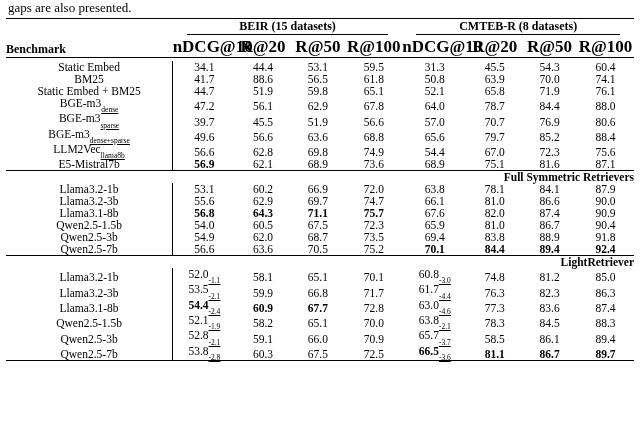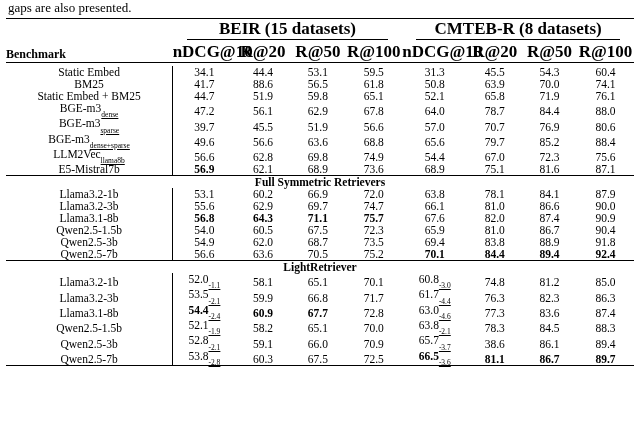--- a/index.html
+++ b/index.html
@@ -36,21 +36,21 @@
     padding: 0;
     vertical-align: bottom;
   }
   .rule-top td { border-top: 1.6px solid #000; }
   .rule-mid td { border-top: 0.9px solid #000; }
   .rule-bot td { border-top: 1.6px solid #000; }
 
   .hdr-group {
     text-align: center;
     font-weight: bold;
-    font-size: 17px;
+    font-size: 12px;
     padding: 3px 0 2px 0;
   }
   .grouprule-cell { padding: 0; height: 3px; }
   .grouprule {
     border-top: 0.9px solid #000;
     height: 0;
     margin: 0 14px 2px 14px;
   }
   .hdr-sub {
     font-weight: bold;
@@ -82,21 +82,21 @@
   .sub {
     font-size: 7.5px;
     vertical-align: sub;
     position: relative;
     top: 2px;
     text-decoration: underline;
   }
   .sectionrow td {
     font-weight: bold;
     font-size: 11.5px;
-    text-align: center;
+    text-align: right;
     padding: 2.5px 0 2.5px 3px;
   }
   .vline { border-left: 0.9px solid #000; margin-top: 42px; }
   .spacer-row td { height: 3px; padding: 0; }
 </style>
 </head>
 <body>
 
 <div class="page">
   <div class="prose-line">gaps are also presented.</div>
@@ -343,21 +343,21 @@
           <td class="num">84.5</td>
           <td class="num">88.3</td>
         </tr>
         <tr>
           <td class="bench-cell">Qwen2.5-3b</td>
           <td class="num vline">52.8<span class="sub">-2.1</span></td>
           <td class="num">59.1</td>
           <td class="num">66.0</td>
           <td class="num">70.9</td>
           <td class="num">65.7<span class="sub">-3.7</span></td>
-          <td class="num">38.6</td>
+          <td class="num">58.5</td>
           <td class="num">86.1</td>
           <td class="num">89.4</td>
         </tr>
         <tr>
           <td class="bench-cell">Qwen2.5-7b</td>
           <td class="num vline">53.8<span class="sub">-2.8</span></td>
           <td class="num">60.3</td>
           <td class="num">67.5</td>
           <td class="num">72.5</td>
           <td class="num"><span class="b">66.5</span><span class="sub">-3.6</span></td>

